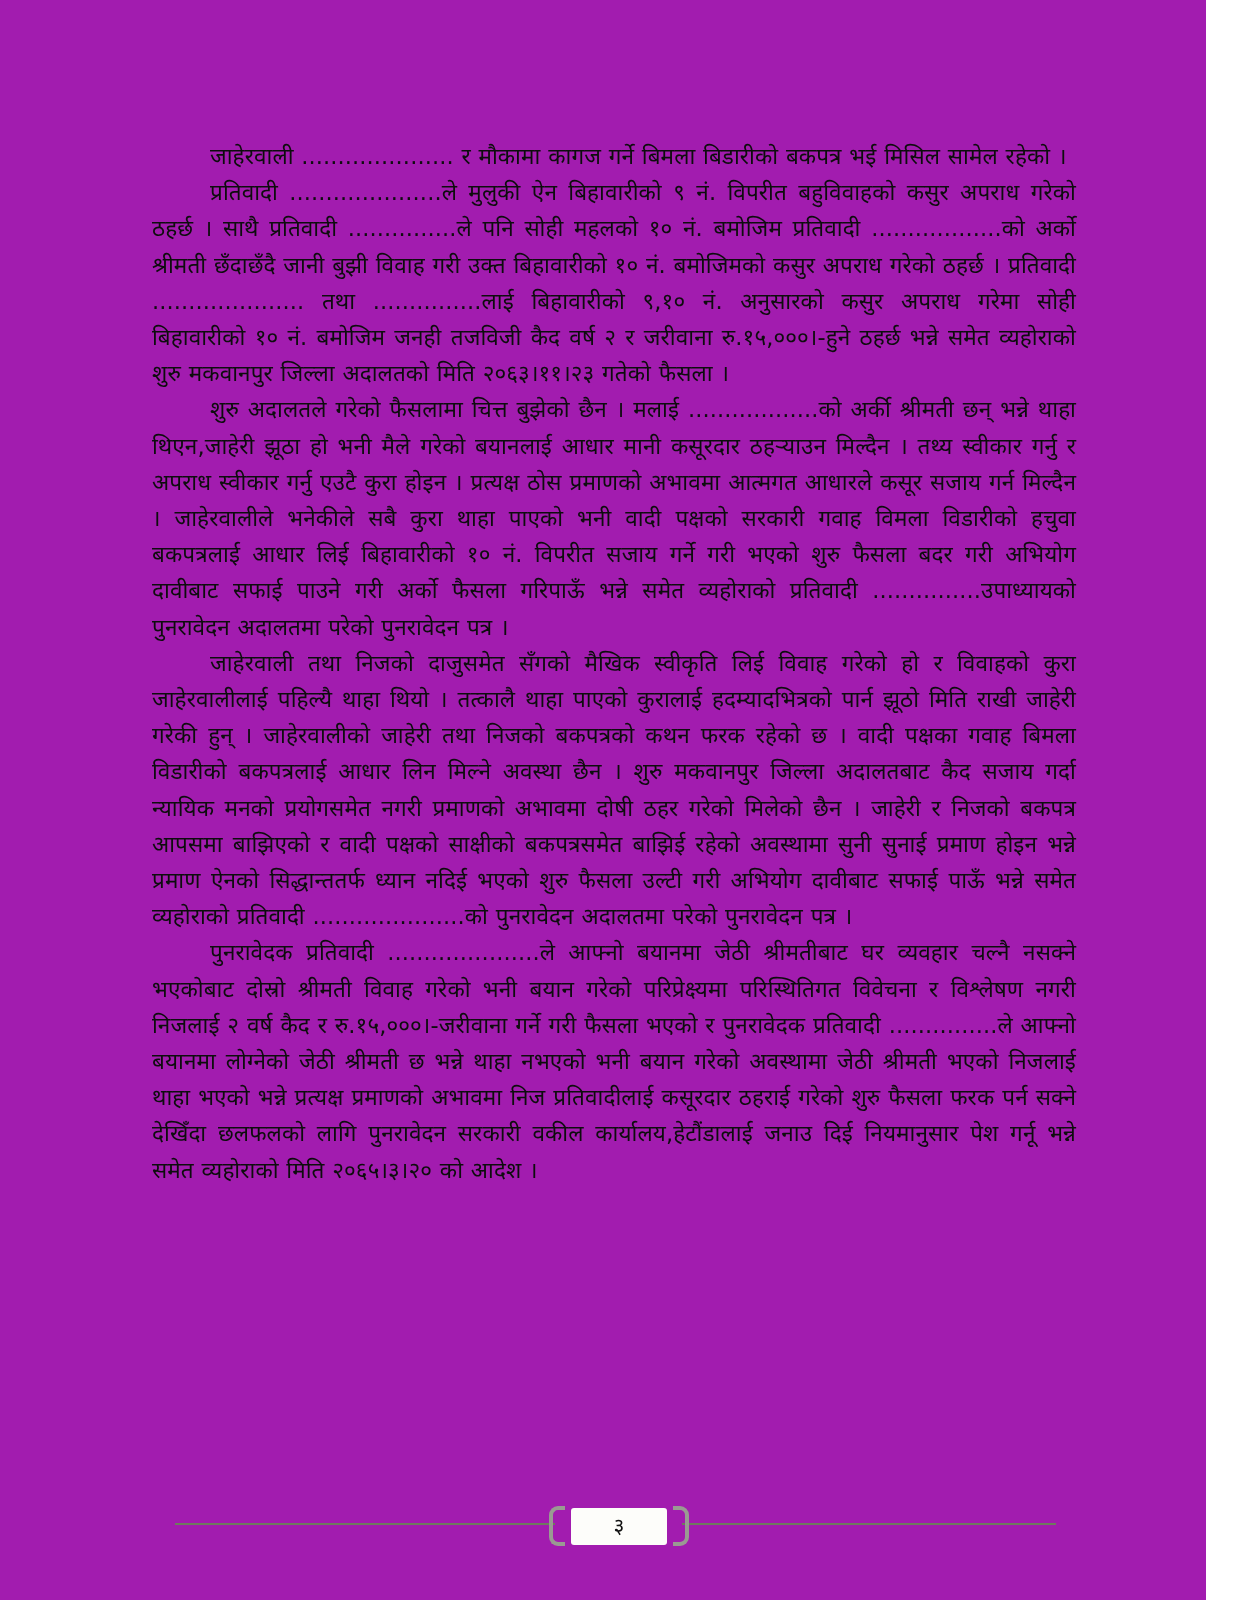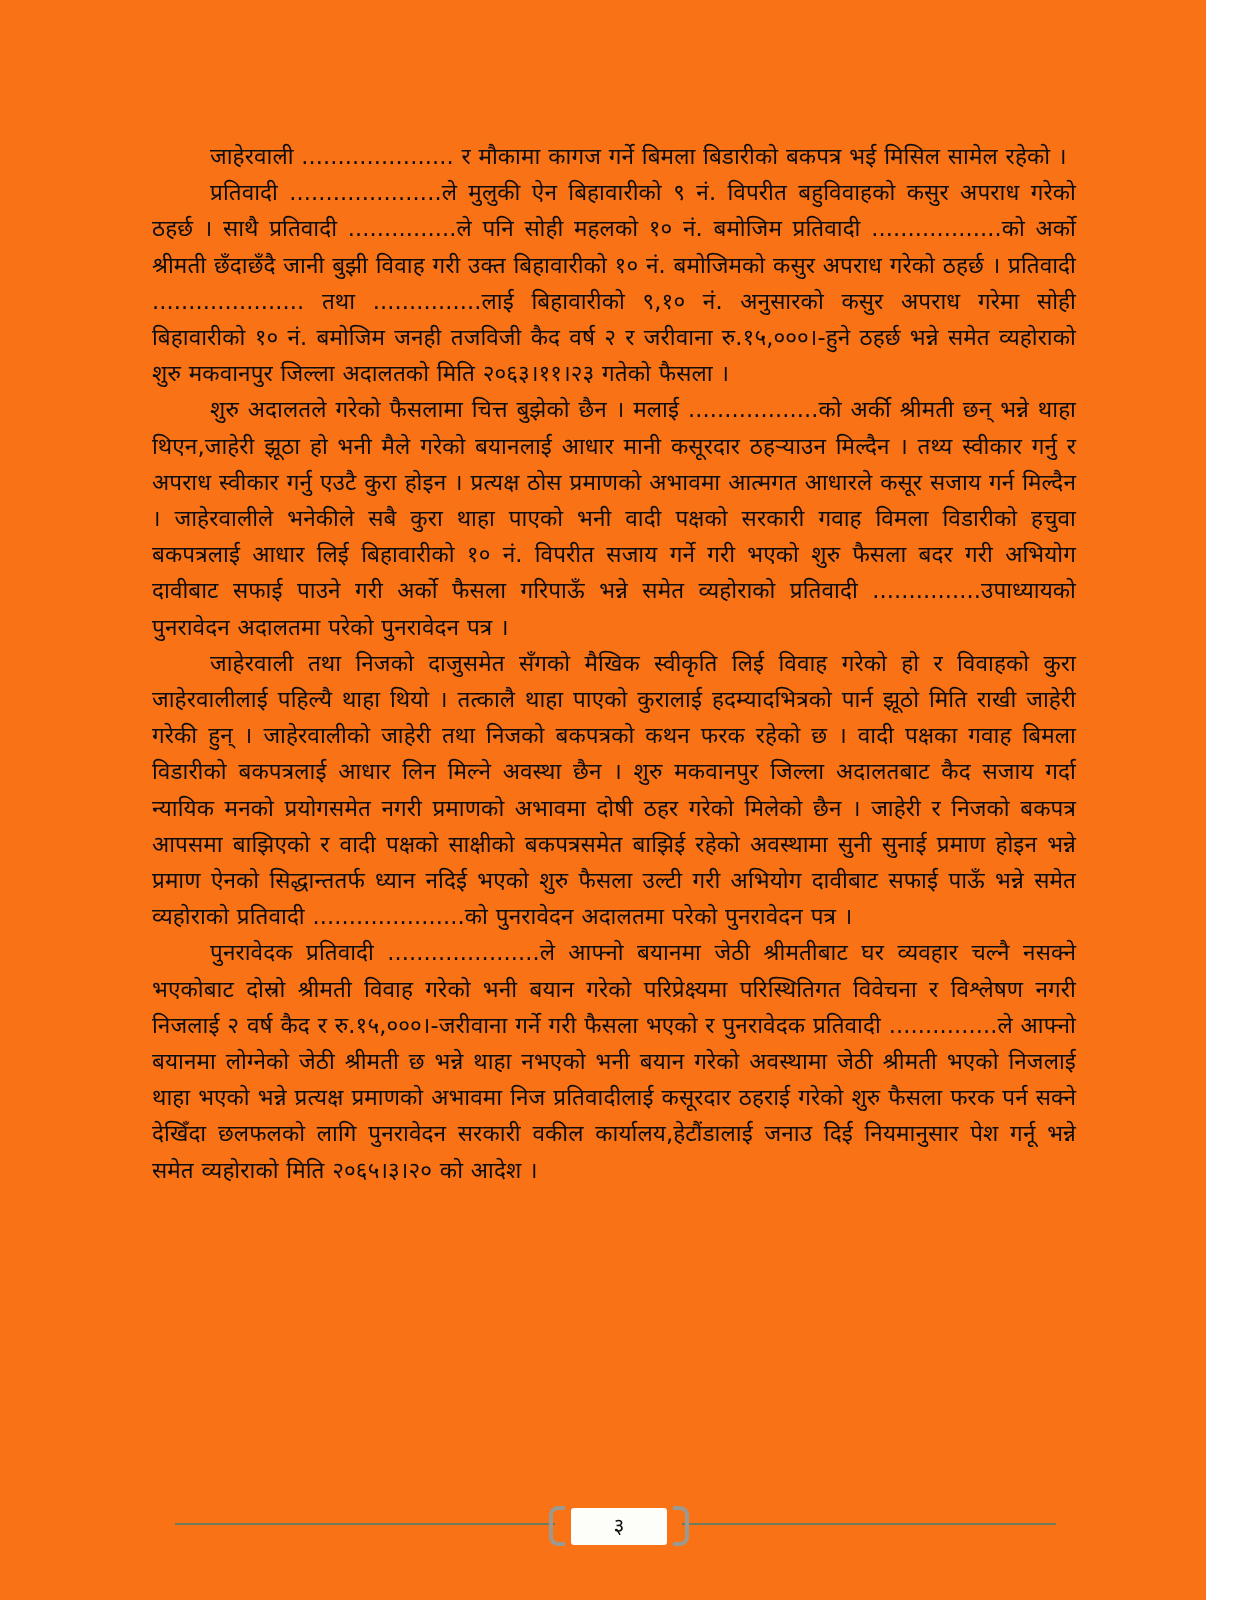--- a/index.html
+++ b/index.html
@@ -13,21 +13,21 @@
     overflow: hidden;
     font-family: "DejaVu Sans", "Liberation Sans", sans-serif;
   }
 
   #page {
     position: absolute;
     left: 0;
     top: 0;
     width: 1206px;
     height: 1600px;
-    background: #f97316;
+    background: #a21caf;
   }
 
   #right-margin {
     position: absolute;
     left: 1206px;
     top: 0;
     width: 30px;
     height: 1600px;
     background: #ffffff;
   }

